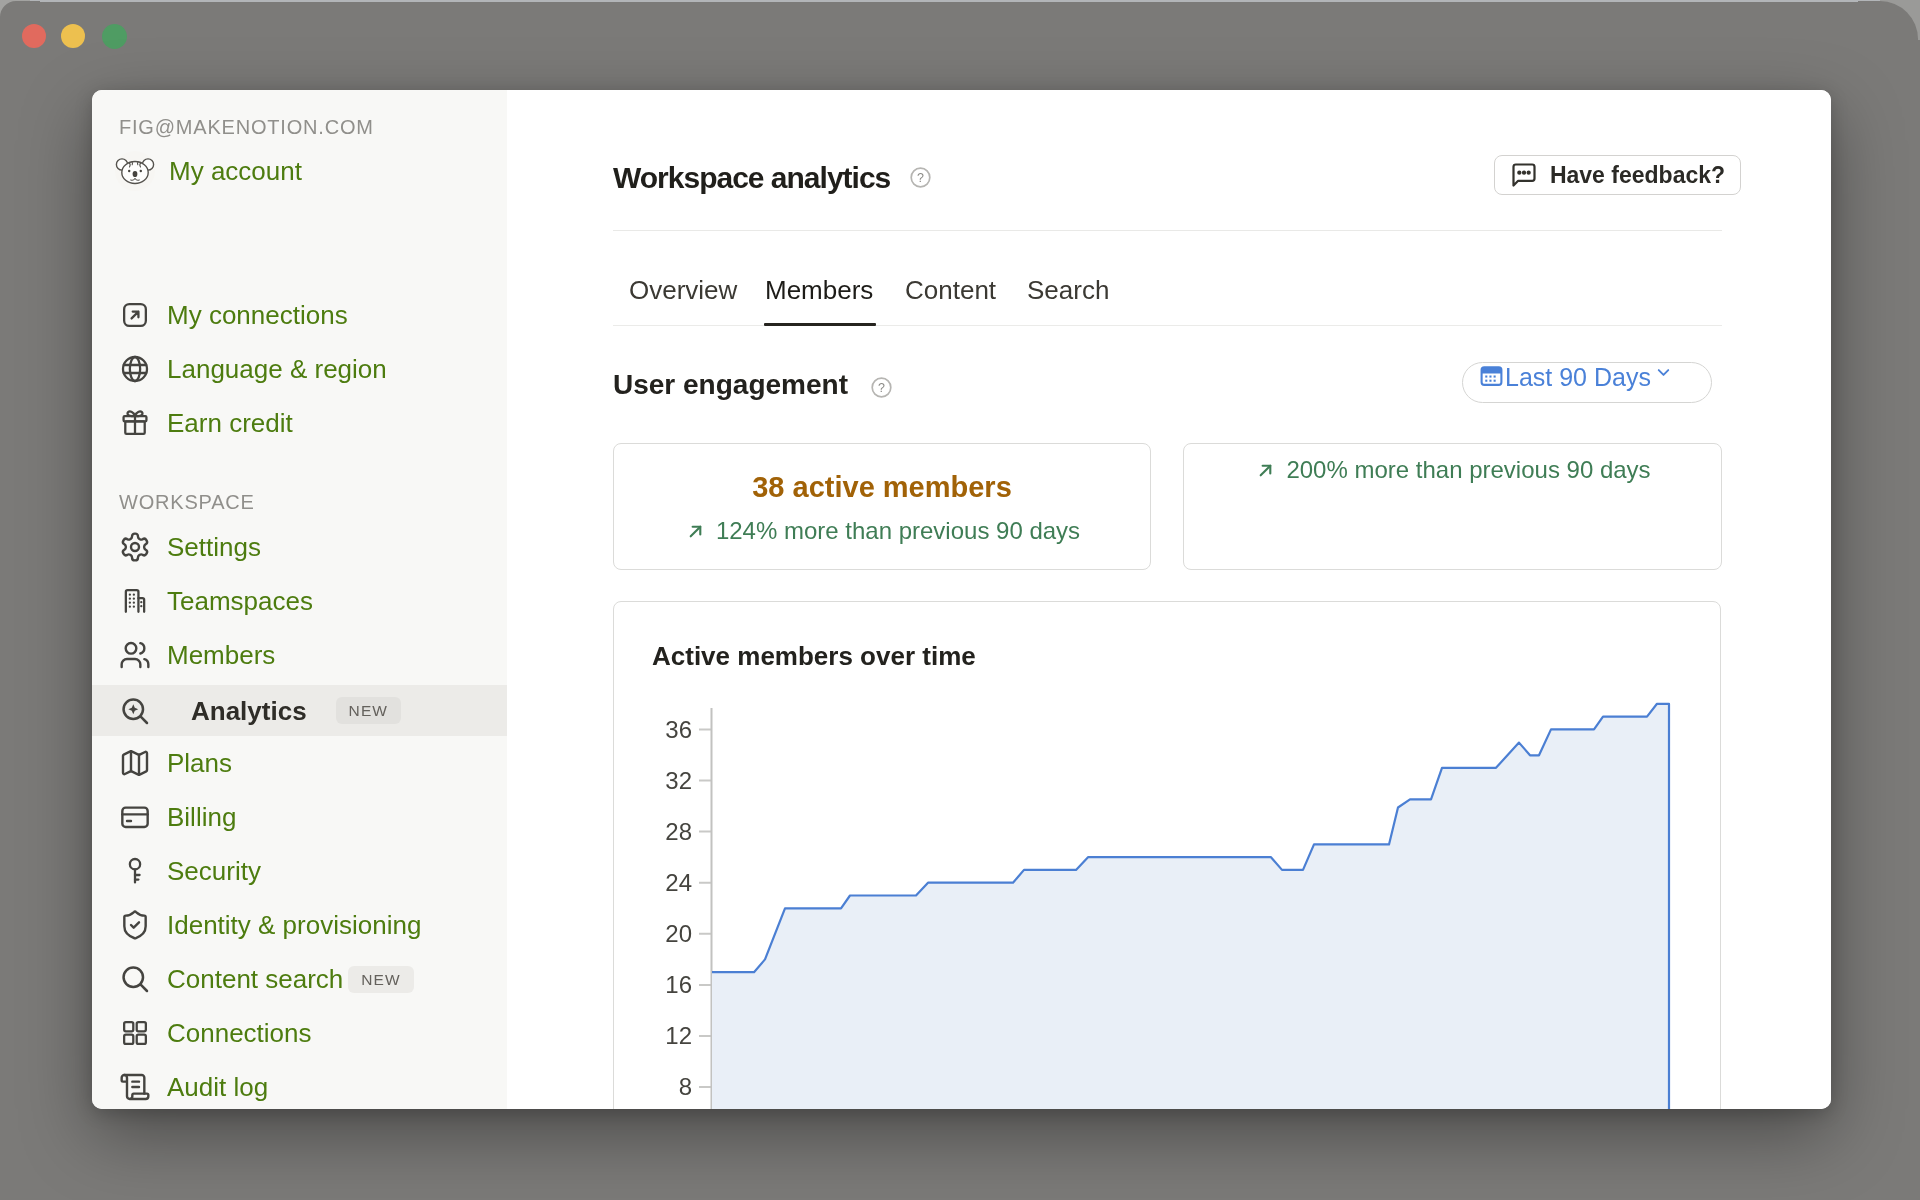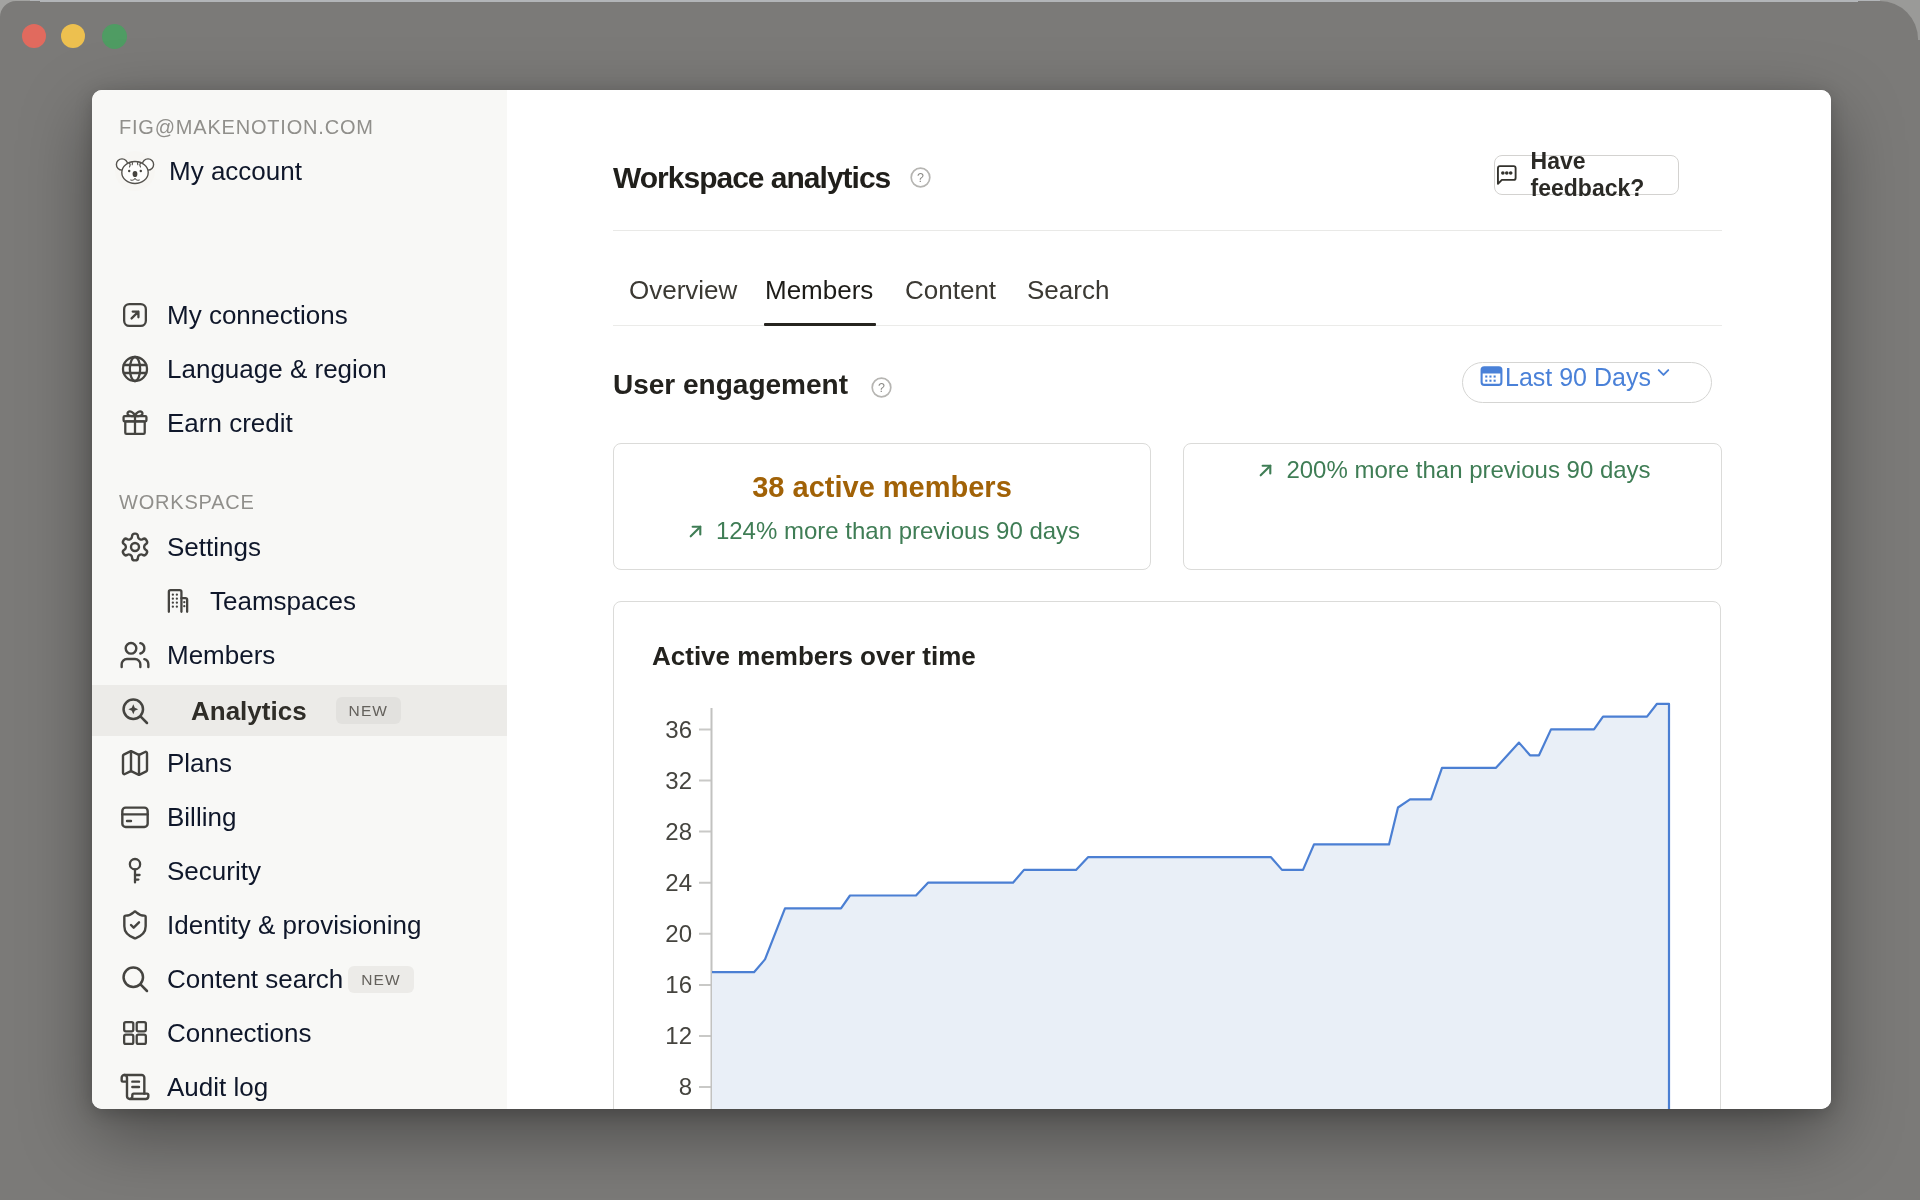--- a/index.html
+++ b/index.html
@@ -15,32 +15,32 @@
   position:absolute; left:92px; top:90px; width:1739px; height:1019px;
   background:#ffffff; border-radius:10px; overflow:hidden;
   box-shadow: 0 25px 70px rgba(0,0,0,0.38), 0 4px 18px rgba(0,0,0,0.18);
 }
 .sidebar {
   position:absolute; left:0; top:0; bottom:0; width:471px;
   background:#f8f8f6; border-right:1px solid #eab308;
 }
 .srow { position:absolute; left:0; width:415px; height:54px; display:flex; align-items:center; padding-left:27px; }
 .srow .ic { width:32px; height:32px; flex:0 0 32px; margin-right:16px; }
-.srow .txt { font-size:26px; color:#0f172a; line-height:30px; white-space:nowrap; }
+.srow .txt { font-size:26px; color:#4d7c0f; line-height:30px; white-space:nowrap; }
 .shead { position:absolute; left:27px; font-size:20px; color:#908f8b; letter-spacing:0.8px; line-height:24px; }
 .sel { background:#ecebe8; }
 .sel .txt { font-weight:bold; color:#2f2d28; }
 .badge { margin-left:5px; font-size:15.5px; letter-spacing:1.1px; color:#64615c; background:#e2e1de; border-radius:6px; padding:6px 13px 6px 13px; line-height:15px; }
 .badge2 { background:#ecebe8; }
 .main { position:absolute; left:415px; top:0; right:0; bottom:0; background:#fff; }
 .abs { position:absolute; }
 h1.title { left:106px; top:69px; font-size:30px; color:#201f1b; font-weight:bold; line-height:37px; letter-spacing:-1px; }
 .qmark { width:21px; height:21px; }
 .fbbtn {
-  left:987px; top:65px; width:185px; height:40px; border:1px solid #d3d2d0; border-radius:8px;
+  left:987px; top:65px; width:247px; height:40px; border:1px solid #d3d2d0; border-radius:8px;
   display:flex; align-items:center; justify-content:center; gap:12px;
   font-size:23px; font-weight:bold; color:#2b2a26; background:#fff;
 }
 .div1 { left:106px; top:140px; width:1109px; height:1px; background:#e9e9e7; }
 .tab { top:185px; font-size:26px; color:#3b3933; line-height:30px; }
 .div2 { left:106px; top:235px; width:1109px; height:1px; background:#ebebe9; }
 .underline { left:257px; top:233px; width:112px; height:3px; background:#26241f; border-radius:1px; }
 h2.ue { left:106px; top:278px; font-size:28px; color:#23221e; font-weight:bold; line-height:34px; }
 .l90 {
   left:955px; top:272px; width:250px; height:41px; border:1px solid #d5d5d3; border-radius:21px;
@@ -121,21 +121,21 @@
     <div class="shead" style="top:400px;">WORKSPACE</div>
 
     <div class="srow" style="top:430px;">
       <svg class="ic" viewBox="0 0 24 24" fill="none" stroke="#454440" stroke-width="1.8" stroke-linecap="round" stroke-linejoin="round">
         <path d="M12.22 2h-.44a2 2 0 0 0-2 2v.18a2 2 0 0 1-1 1.73l-.43.25a2 2 0 0 1-2 0l-.15-.08a2 2 0 0 0-2.73.73l-.22.38a2 2 0 0 0 .73 2.73l.15.1a2 2 0 0 1 1 1.72v.51a2 2 0 0 1-1 1.74l-.15.09a2 2 0 0 0-.73 2.73l.22.38a2 2 0 0 0 2.73.73l.15-.08a2 2 0 0 1 2 0l.43.25a2 2 0 0 1 1 1.73V20a2 2 0 0 0 2 2h.44a2 2 0 0 0 2-2v-.18a2 2 0 0 1 1-1.73l.43-.25a2 2 0 0 1 2 0l.15.08a2 2 0 0 0 2.73-.73l.22-.39a2 2 0 0 0-.73-2.73l-.15-.08a2 2 0 0 1-1-1.74v-.5a2 2 0 0 1 1-1.74l.15-.09a2 2 0 0 0 .73-2.73l-.22-.38a2 2 0 0 0-2.73-.73l-.15.08a2 2 0 0 1-2 0l-.43-.25a2 2 0 0 1-1-1.73V4a2 2 0 0 0-2-2z"></path>
         <circle cx="12" cy="12" r="3"></circle>
       </svg>
       <div class="txt">Settings</div>
     </div>
 
-    <div class="srow" style="top:484px;margin-left:43px;">
+    <div class="srow" style="top:484px;">
       <svg class="ic" viewBox="0 0 28 28" fill="none" stroke="#454440" stroke-width="2" stroke-linecap="round" stroke-linejoin="round">
         <path d="M6 23.5V6a1.5 1.5 0 0 1 1.5-1.5h8A1.5 1.5 0 0 1 17 6v17.5"></path>
         <path d="M17 11.5h3.5A1.5 1.5 0 0 1 22 13v10.5"></path>
         <path d="M9.5 8.5h.01M13 8.5h.01M9.5 12h.01M13 12h.01M9.5 15.5h.01M13 15.5h.01M9.5 19h.01M13 19h.01M19.5 15h.01M19.5 18.5h.01"></path>
       </svg>
       <div class="txt">Teamspaces</div>
     </div>
 
     <div class="srow" style="top:538px;">
       <svg class="ic" viewBox="0 0 24 24" fill="none" stroke="#454440" stroke-width="1.8" stroke-linecap="round" stroke-linejoin="round">

